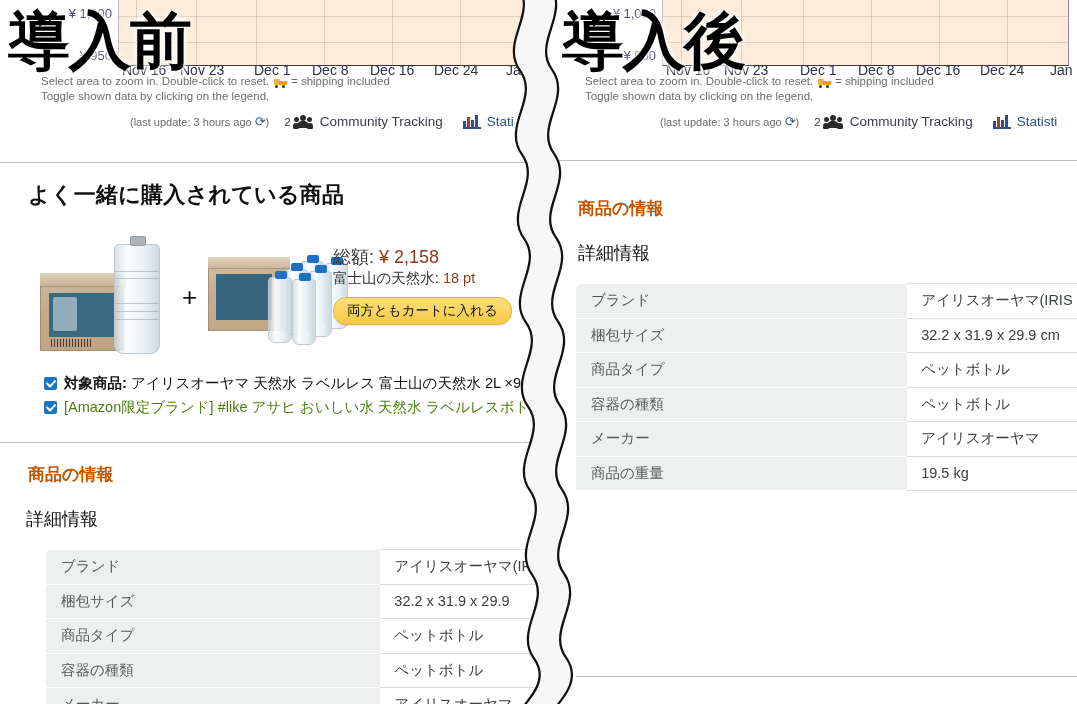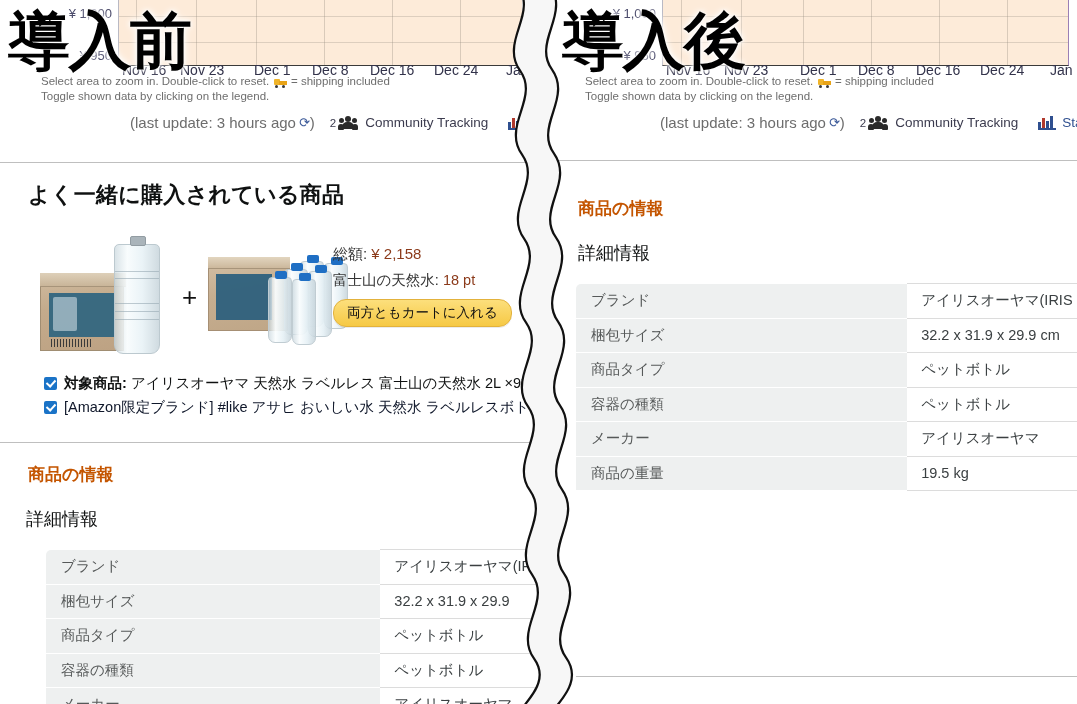--- a/index.html
+++ b/index.html
@@ -60,21 +60,21 @@
   .ship-icon .w1, .ship-icon .w2 { position:absolute; bottom:0; width:3px;height:3px;background:#3a3a3a;border-radius:50%;}
   .ship-icon .w1{left:1px;} .ship-icon .w2{left:8px;}
 
   
   .tracking-row {
     position: absolute;
     display: flex; align-items: center;
     font-size: 13.5px; color: #3b3b4e;
     white-space: nowrap;
   }
-  .tracking-row .lastupd { color: #6d6d6d; font-size: 15px; }
+  .tracking-row .lastupd { color: #6d6d6d; font-size: 11px; }
   .refresh-ico { display:inline-block; margin-left:3px; color:#3b5998; font-size:13px;}
   .tr-count { margin-left: 15px; font-size: 11.5px; color:#3b3b4e; }
   .people-ico {
     display:inline-block; width:19px; height:14px; position:relative; margin: 0 7px 0 3px;
   }
   .people-ico i {
     position:absolute; background:#2b2b2b; border-radius:50%;
   }
   .people-ico .h1{width:6px;height:6px;left:6px;top:0;}
   .people-ico .h2{width:5px;height:5px;left:0px;top:2px;}
@@ -145,40 +145,40 @@
   .bottlesB{position:absolute; left:58px; top:18px; width:92px; height:92px;}
   .bB {
     position:absolute; width:24px; height:66px;
     background: linear-gradient(90deg, rgba(200,214,221,.7) 0%, rgba(250,253,254,.95) 30%, rgba(229,240,245,.9) 65%, rgba(192,207,215,.78) 100%);
     border:1px solid #c0ccd2; border-radius:4px 4px 7px 7px;
   }
   .bB .cap{position:absolute;left:6px;top:-7px;width:12px;height:8px;background:#1f6fc4;border-radius:2px;}
 
   
   .fbt-right { position: absolute; }
-  .total-line { font-size: 15px; color: #333; margin-bottom: 7px; white-space: nowrap; }
+  .total-line { font-size: 18px; color: #333; margin-bottom: 0; white-space: nowrap; }
   .total-line .price { color: #8b3a1a; }
   .points-line { font-size: 14.5px; color: #333; margin-bottom: 9px; white-space: nowrap;}
   .points-line .pt { color: #8b3a1a; }
   .addboth-btn {
     display:inline-block;
     background: linear-gradient(180deg,#fcdf7c,#f6c945);
     border:1px solid #e3b23c; border-radius: 13px;
     padding: 4px 13px; font-size: 13.5px; color:#111; white-space: nowrap;
     box-shadow: 0 1px 0 rgba(0,0,0,.08);
   }
 
   
   .cb-row { position: absolute; display:flex; align-items:flex-start; font-size:14.5px; white-space: nowrap;}
   .cbx { width:13px; height:13px; background:#1a73c7; border-radius:2px; position:relative; margin-right:7px; flex:0 0 auto; margin-top:3px;}
   .cbx:after{content:""; position:absolute; left:3.5px; top:1px; width:4px; height:7px;
     border:solid #fff; border-width: 0 2px 2px 0; transform: rotate(42deg);}
   .cb-strong { font-weight:bold; color:#0f1111; }
   .cb-text { color:#0f1111; }
-  .cb-link { color:#0f172a; }
+  .cb-link { color:#4d7c0f; }
 
   
   .pi-head {
     position:absolute; font-size:17px; font-weight:bold; color:#c45500; white-space:nowrap;
   }
   .pi-sub { position:absolute; font-size:18px; color:#0f1111; white-space:nowrap; }
 
   .spec-table { position:absolute; border-collapse: collapse; }
   .spec-table tr { height: 34.5px; }
   .spec-table td { vertical-align: middle; font-size:14.5px; color:#565959; padding: 0 0 0 15px; white-space: nowrap;}

